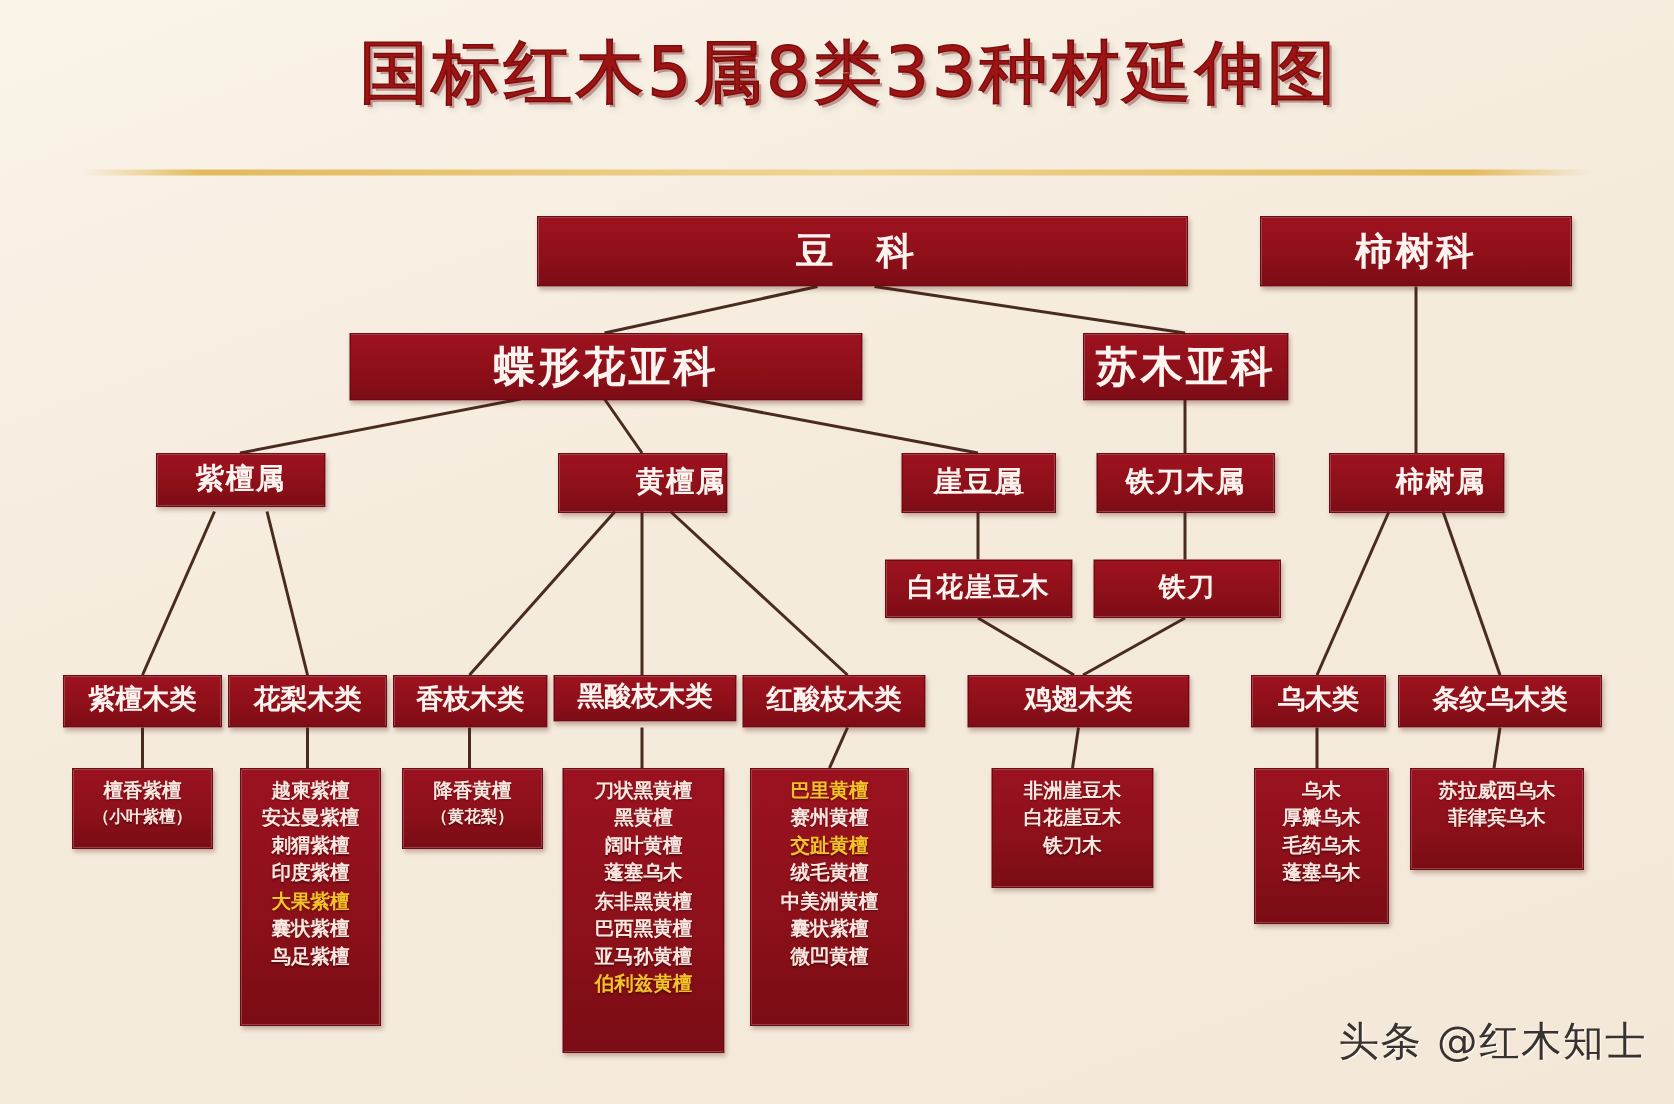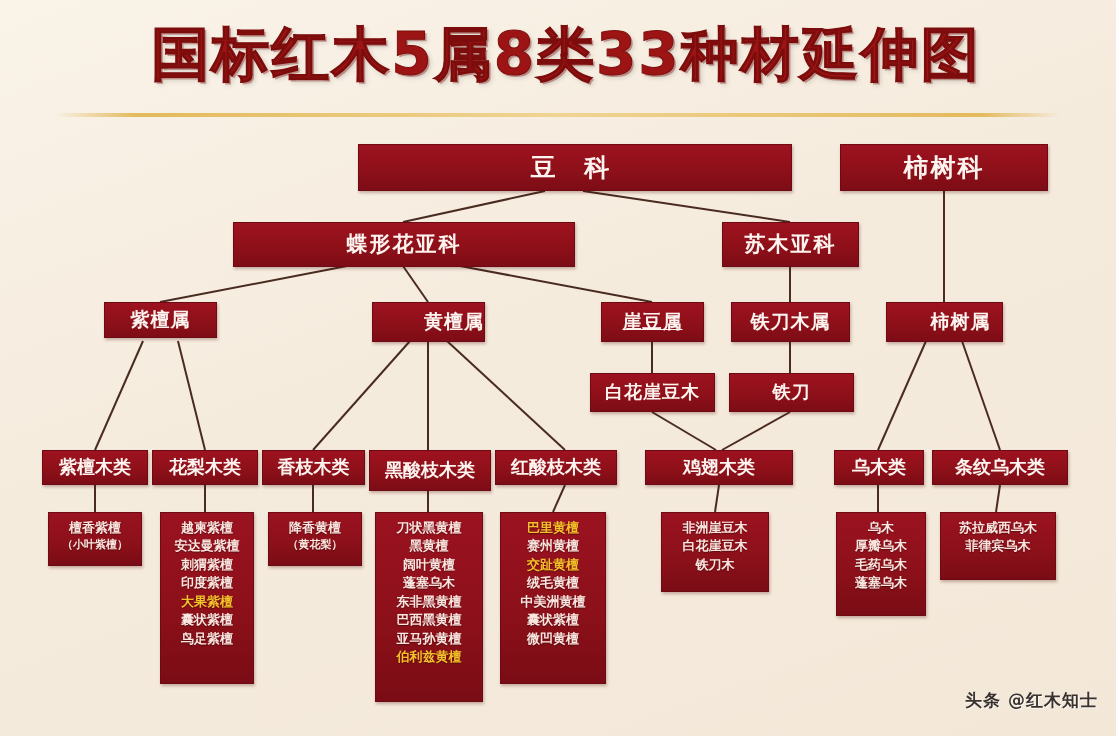--- a/index.html
+++ b/index.html
@@ -9,21 +9,21 @@
     font-family:"DejaVu Sans","Liberation Sans",sans-serif;
     overflow:hidden;
     position:relative;
   }
   #stage{position:relative;width:1116px;height:736px;
     background:linear-gradient(160deg,#faf3e8 0%,#f5ebdd 45%,#f3e8d8 100%);}
 
   
   #title-bar{position:absolute;left:0;top:24px;width:1116px;text-align:center;}
   #title-text{
-    font-size:58px;font-weight:bold;letter-spacing:2px;
+    font-size:46px;font-weight:normal;letter-spacing:2px;
     color:#9d1414;
     -webkit-text-stroke:1px #7d0d0d;
     text-shadow:2px 2px 0 rgba(120,12,12,.35), 3px 3px 5px rgba(0,0,0,.15);
     line-height:1.05;
     white-space:nowrap;
     margin-left:16px;
   }
   #title-rule{
     position:absolute;left:55px;top:113px;width:1006px;height:4px;
     background:linear-gradient(90deg,rgba(226,184,92,0) 0%,#e3ba5c 8%,#f0d493 50%,#e3ba5c 92%,rgba(226,184,92,0) 100%);
@@ -37,21 +37,21 @@
     border:1px solid #6d0a13;
     color:#fdf3ef;
     display:flex;align-items:center;justify-content:center;
     text-align:center;
     font-weight:bold;
     box-shadow:1px 2px 3px rgba(80,20,12,.30);
     box-sizing:border-box;
     line-height:1.12;
   }
   .node.lvl1{font-size:25px;letter-spacing:10px;}
-  .node.lvl2{font-size:21px;letter-spacing:2px;}
+  .node.lvl2{font-size:28px;letter-spacing:2px;}
   .node.genus{font-size:19px;letter-spacing:1px;}
   .node.mid{font-size:18px;letter-spacing:1px;}
   .node.cat{font-size:18px;letter-spacing:0px;}
 
   
   .species{
     position:absolute;
     background:linear-gradient(180deg,#9b1220 0%,#8b1019 60%,#7a0c15 100%);
     border:1px solid #6d0a13;
     box-shadow:1px 2px 3px rgba(80,20,12,.30);
@@ -71,21 +71,21 @@
   .species .sp.hl{color:#f3c22a;text-shadow:0 1px 1px rgba(60,10,0,.6);}
   .species .sp.small{font-size:11px;}
 
   
   #wires{position:absolute;left:0;top:0;width:1116px;height:736px;pointer-events:none;}
   #wires line,#wires path{stroke:#4a2b20;stroke-width:2;fill:none;}
 
   
   #watermark{
     position:absolute;right:18px;bottom:24px;
-    font-size:17px;font-weight:bold;color:#2a2320;
+    font-size:27px;font-weight:normal;color:#2a2320;
     letter-spacing:1px;white-space:nowrap;
     text-shadow:1px 1px 0 rgba(255,255,255,.8);
     opacity:.92;
     text-align:right;
   }
 </style>
 </head>
 <body>
 
 <div id="stage">
@@ -174,21 +174,21 @@
 
   <div class="node cat" style="left:42px;top:450px;width:106px;height:35px;">
     <span>紫檀木类</span>
   </div>
   <div class="node cat" style="left:152px;top:450px;width:106px;height:35px;">
     <span>花梨木类</span>
   </div>
   <div class="node cat" style="left:262px;top:450px;width:103px;height:35px;">
     <span>香枝木类</span>
   </div>
-  <div class="node cat" style="left:369px;top:450px;width:122px;height:41px;">
+  <div class="node cat" style="left:369px;top:450px;width:122px;height:31px;">
     <span>黑酸枝木类</span>
   </div>
   <div class="node cat" style="left:495px;top:450px;width:122px;height:35px;">
     <span>红酸枝木类</span>
   </div>
   <div class="node cat" style="left:645px;top:450px;width:148px;height:35px;">
     <span>鸡翅木类</span>
   </div>
   <div class="node cat" style="left:834px;top:450px;width:90px;height:35px;">
     <span>乌木类</span>

